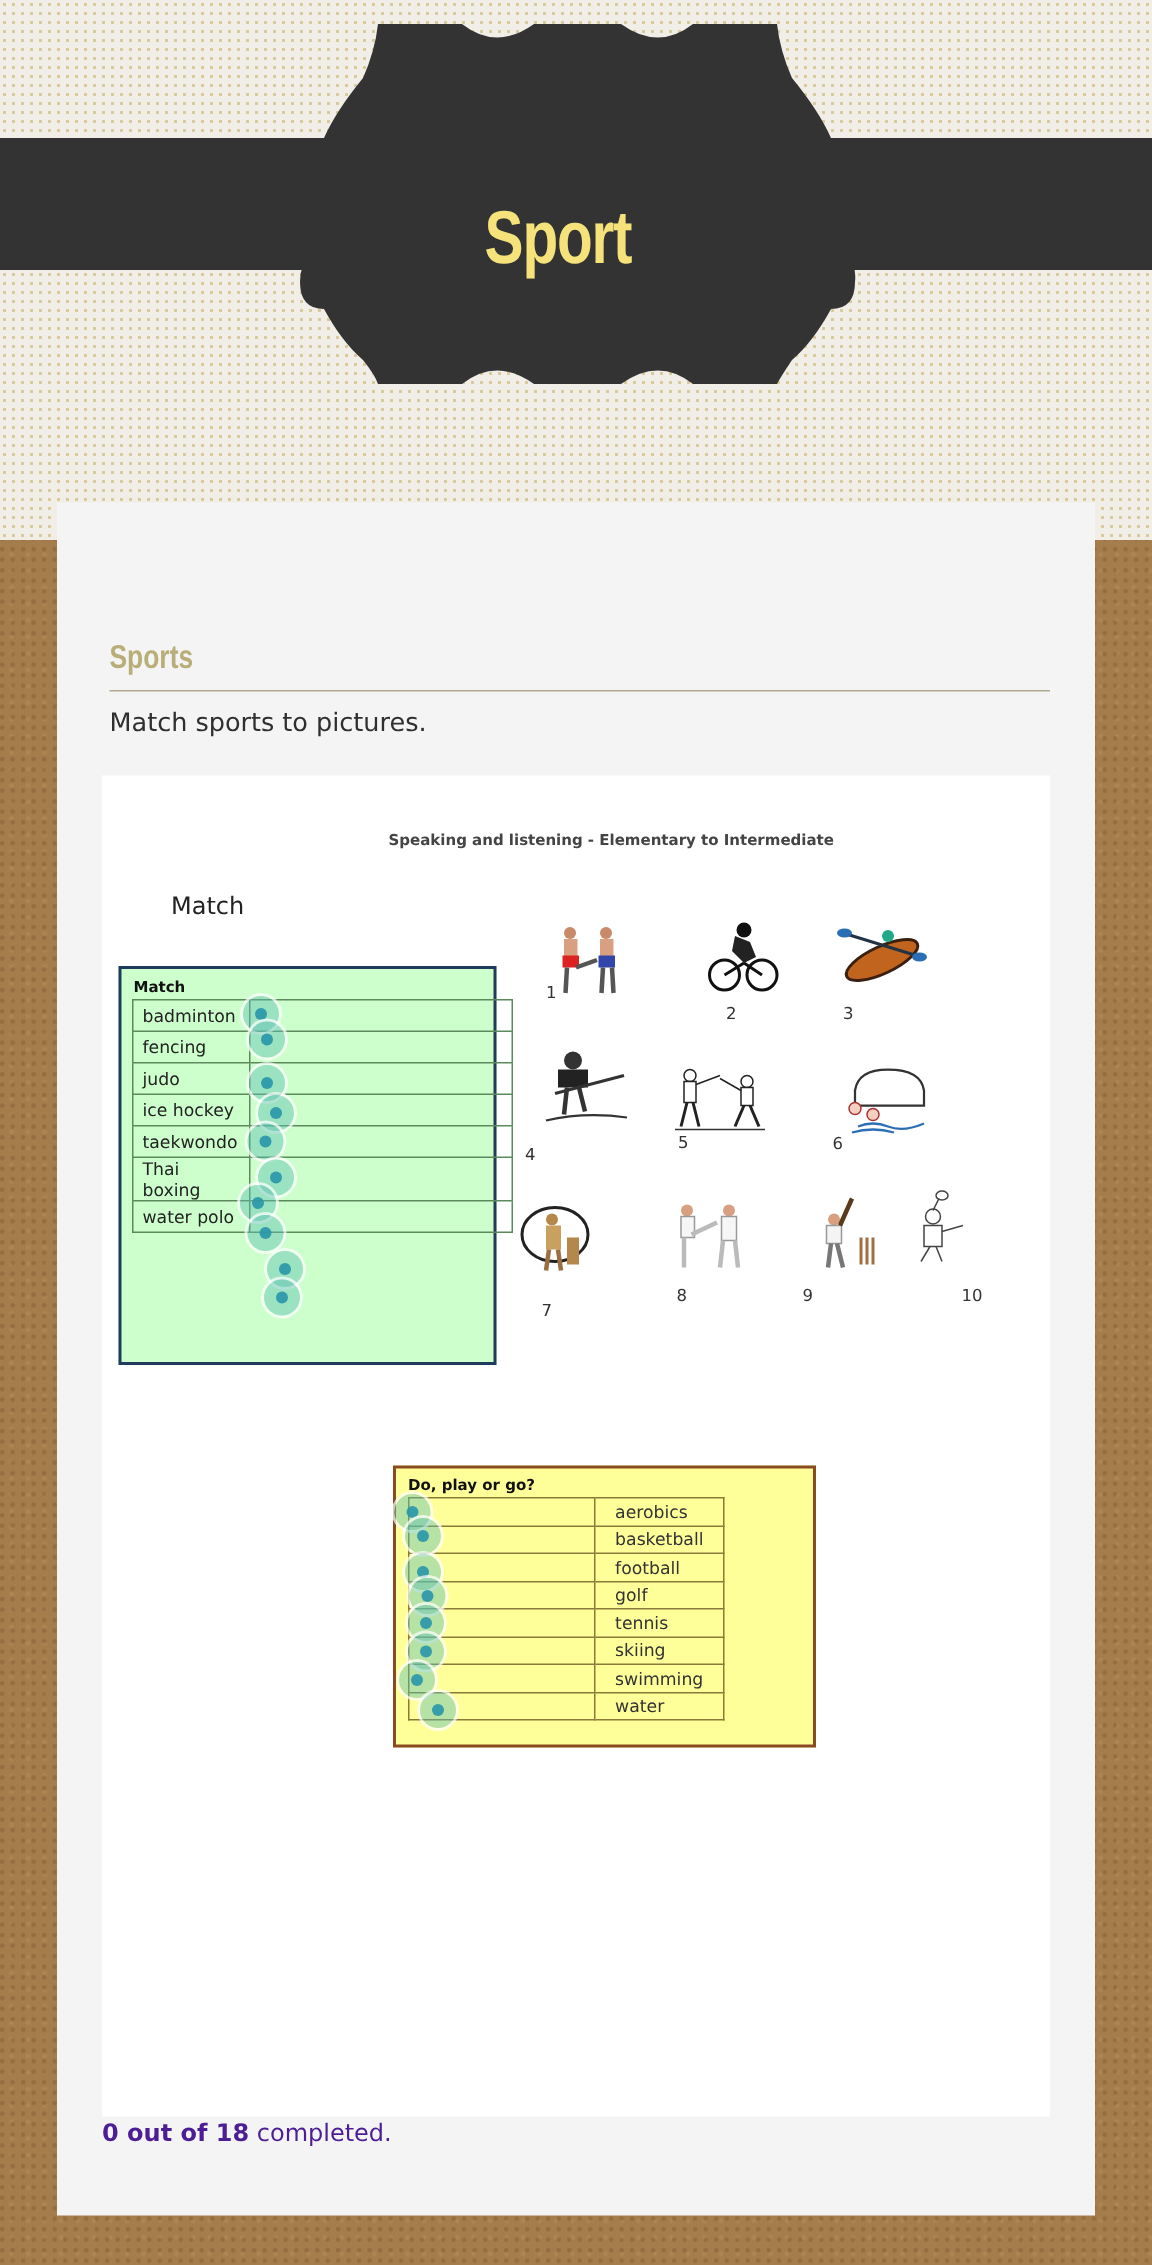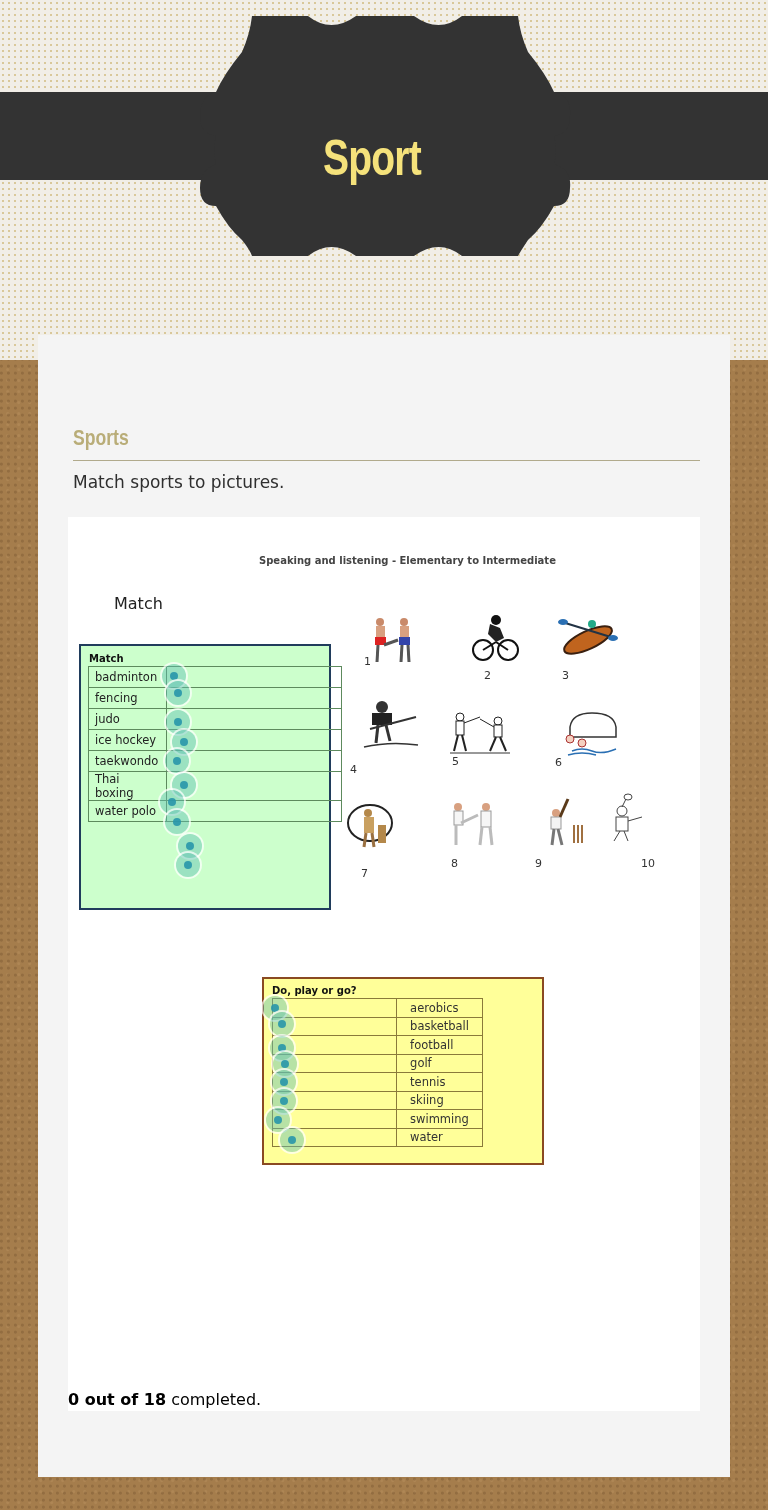--- a/index.html
+++ b/index.html
@@ -48,22 +48,22 @@
   }
   .instructions {
     position: absolute; left: 35px; top: 137px;
     font-family: "DejaVu Sans", sans-serif; font-size: 17px; color: #2f2f2f;
   }
   .panel {
     position: absolute; left: 30px; top: 182px; width: 632px; height: 894px;
     background: #ffffff;
   }
   .completion {
-    position: absolute; left: 30px; top: 1055px;
-    font-family: "DejaVu Sans", sans-serif; font-size: 16px; color: #000000;
+    position: absolute; left: 30px; top: 1077px;
+    font-family: "DejaVu Sans", sans-serif; font-size: 16px; color: #4c1d95;
   }
   .completion b { font-weight: bold; }
 
   
   .ws-header {
     position: absolute; left: 191px; top: 38px;
     font-size: 10px; color: #444; font-family: "DejaVu Sans", sans-serif; font-weight: bold;
   }
   .ws-match {
     position: absolute; left: 46px; top: 77px;

